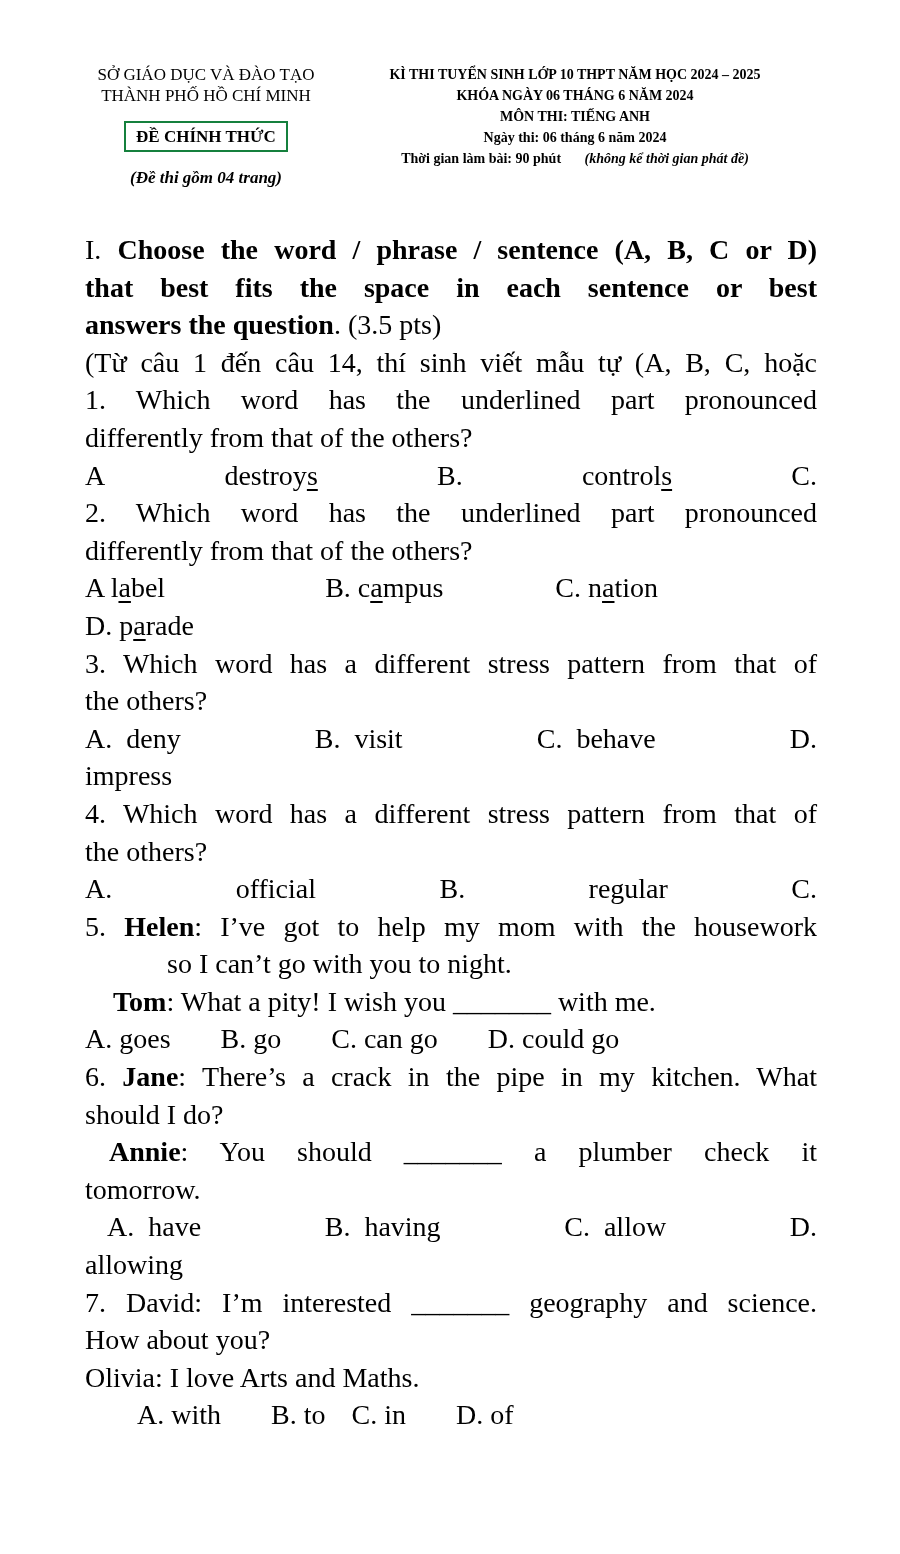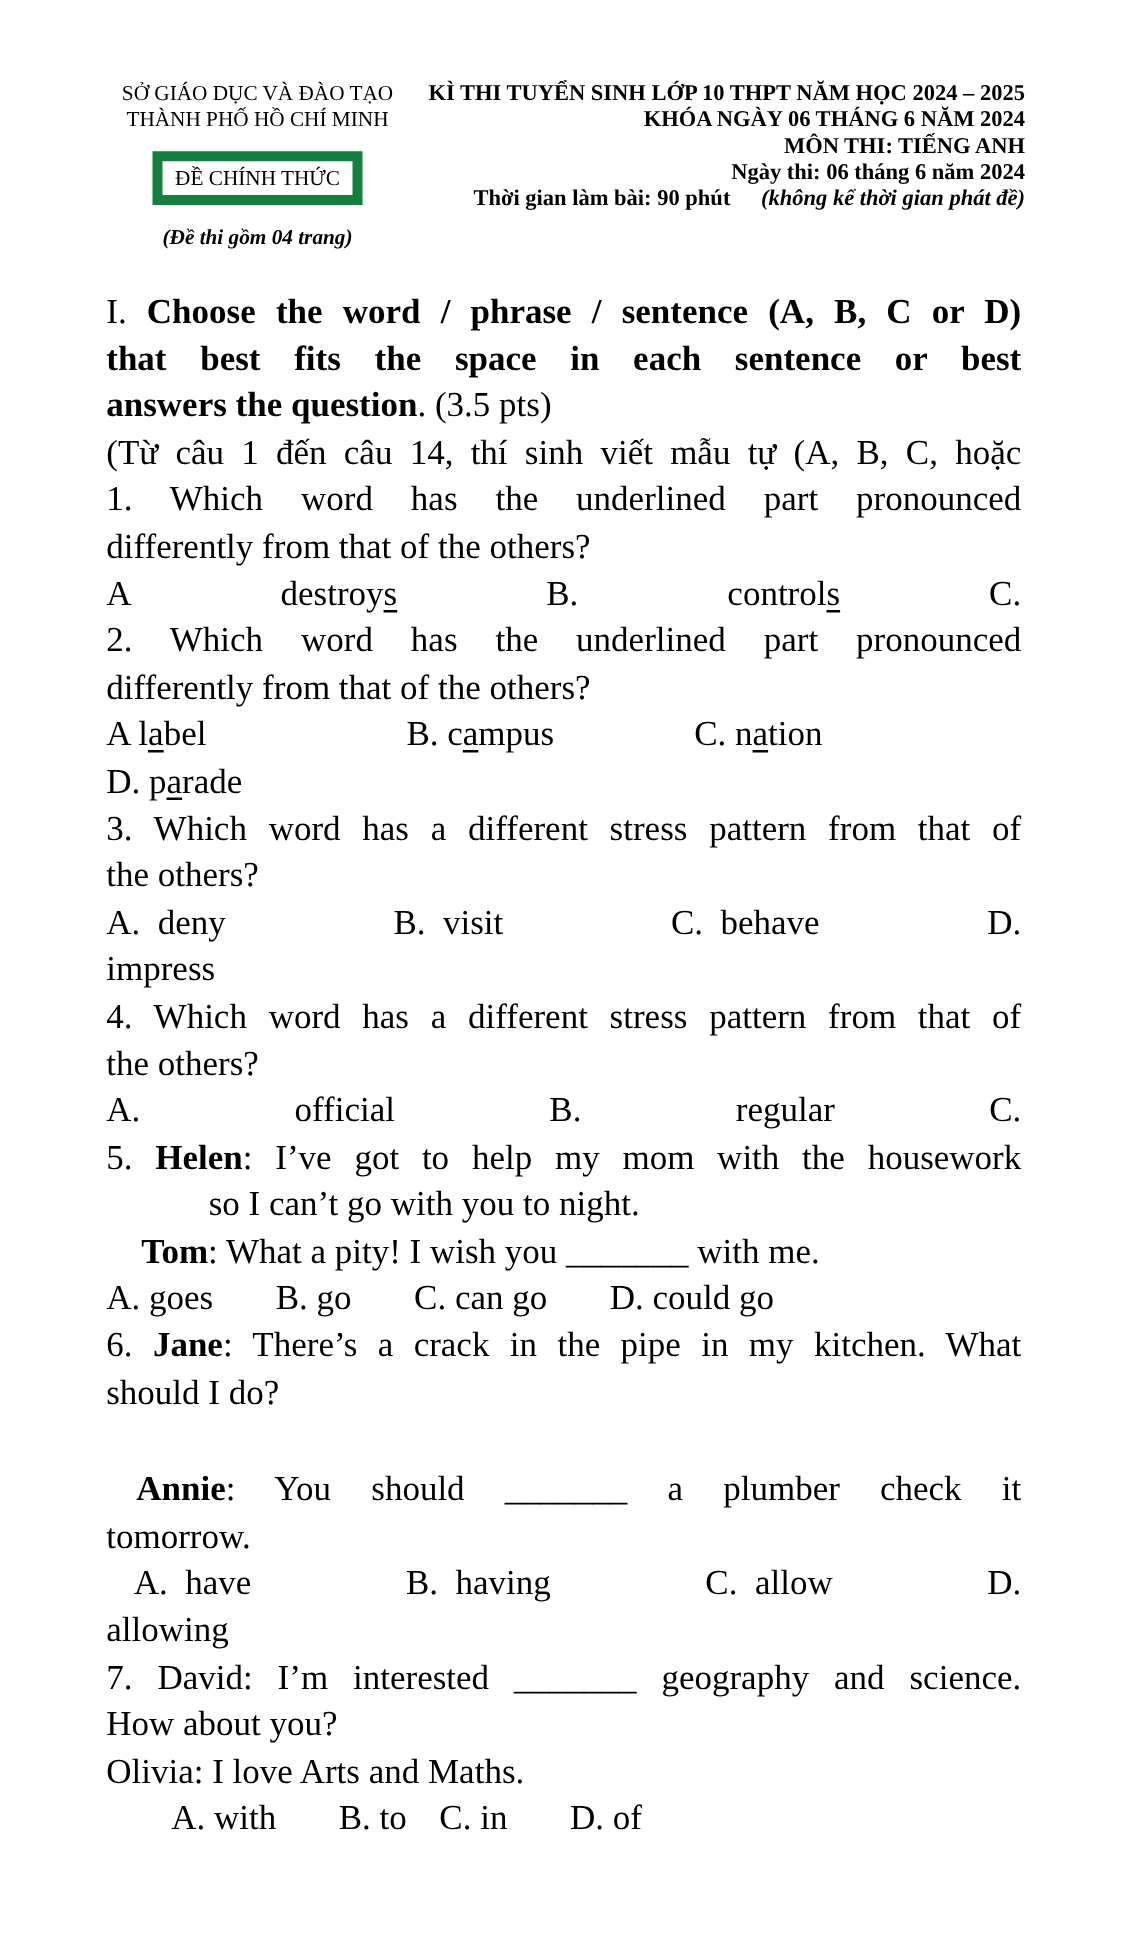--- a/index.html
+++ b/index.html
@@ -20,31 +20,31 @@
     width: 242px;
     text-align: center;
     font-size: 17px;
     line-height: 21px;
   }
   .header-right {
     position: absolute;
     left: 330px;
     top: 64px;
     width: 490px;
-    text-align: right;
-    font-size: 18px;
+    text-align: center;
+    font-size: 14px;
     line-height: 21px;
     font-weight: bold;
   }
   .official-box {
     display: inline-block;
     margin-top: 15px;
-    border: 8px solid #15803d;
+    border: 2px solid #15803d;
     padding: 3px 10px;
-    font-weight: normal;
+    font-weight: bold;
     font-size: 17px;
   }
   .pages-note {
     margin-top: 15px;
     font-weight: bold;
     font-style: italic;
     font-size: 17px;
   }
   .i { font-style: italic; margin-left: 20px; }
   .b { font-weight: bold; }
@@ -151,21 +151,21 @@
       <span class="seg">regular</span>
       <span class="gap gap-flex"></span>
       <span class="seg">C.</span>
     </div>
     <div class="line stretch"><span class="seg">5. </span><span class="seg b">Helen</span><span class="seg">: I’ve got to help my mom with the housework</span></div>
     <div class="line" style="padding-left: 82px;"><span class="seg">so I can’t go with you to night.</span></div>
     <div class="line" style="padding-left: 28px;"><span class="seg b">Tom</span><span class="seg">: What a pity! I wish you _______ with me.</span></div>
     <div class="line"><span class="seg">A. goes</span><span class="gap gap-small"></span><span class="seg">B. go</span><span class="gap gap-small"></span><span class="seg">C. can go</span><span class="gap gap-small"></span><span class="seg">D. could go</span></div>
     <div class="line stretch"><span class="seg">6. </span><span class="seg b">Jane</span><span class="seg">: There’s a crack in the pipe in my kitchen. What</span></div>
     <div class="line"><span class="seg">should I do?</span></div>
-    <div class="line stretch" style="padding-left: 24px; margin-top: 40px;"><span class="seg b">Annie</span><span class="seg">: You should _______ a plumber check it</span></div>
+    <div class="line stretch" style="padding-left: 24px;"><span class="seg b">Annie</span><span class="seg">: You should _______ a plumber check it</span></div>
     <div class="line"><span class="seg">tomorrow.</span></div>
     <div class="line flex" style="padding-left: 22px;">
       <span class="seg">A.  have</span>
       <span class="gap gap-flex"></span>
       <span class="seg">B.  having</span>
       <span class="gap gap-flex"></span>
       <span class="seg">C.  allow</span>
       <span class="gap gap-flex"></span>
       <span class="seg">D.</span>
     </div>

